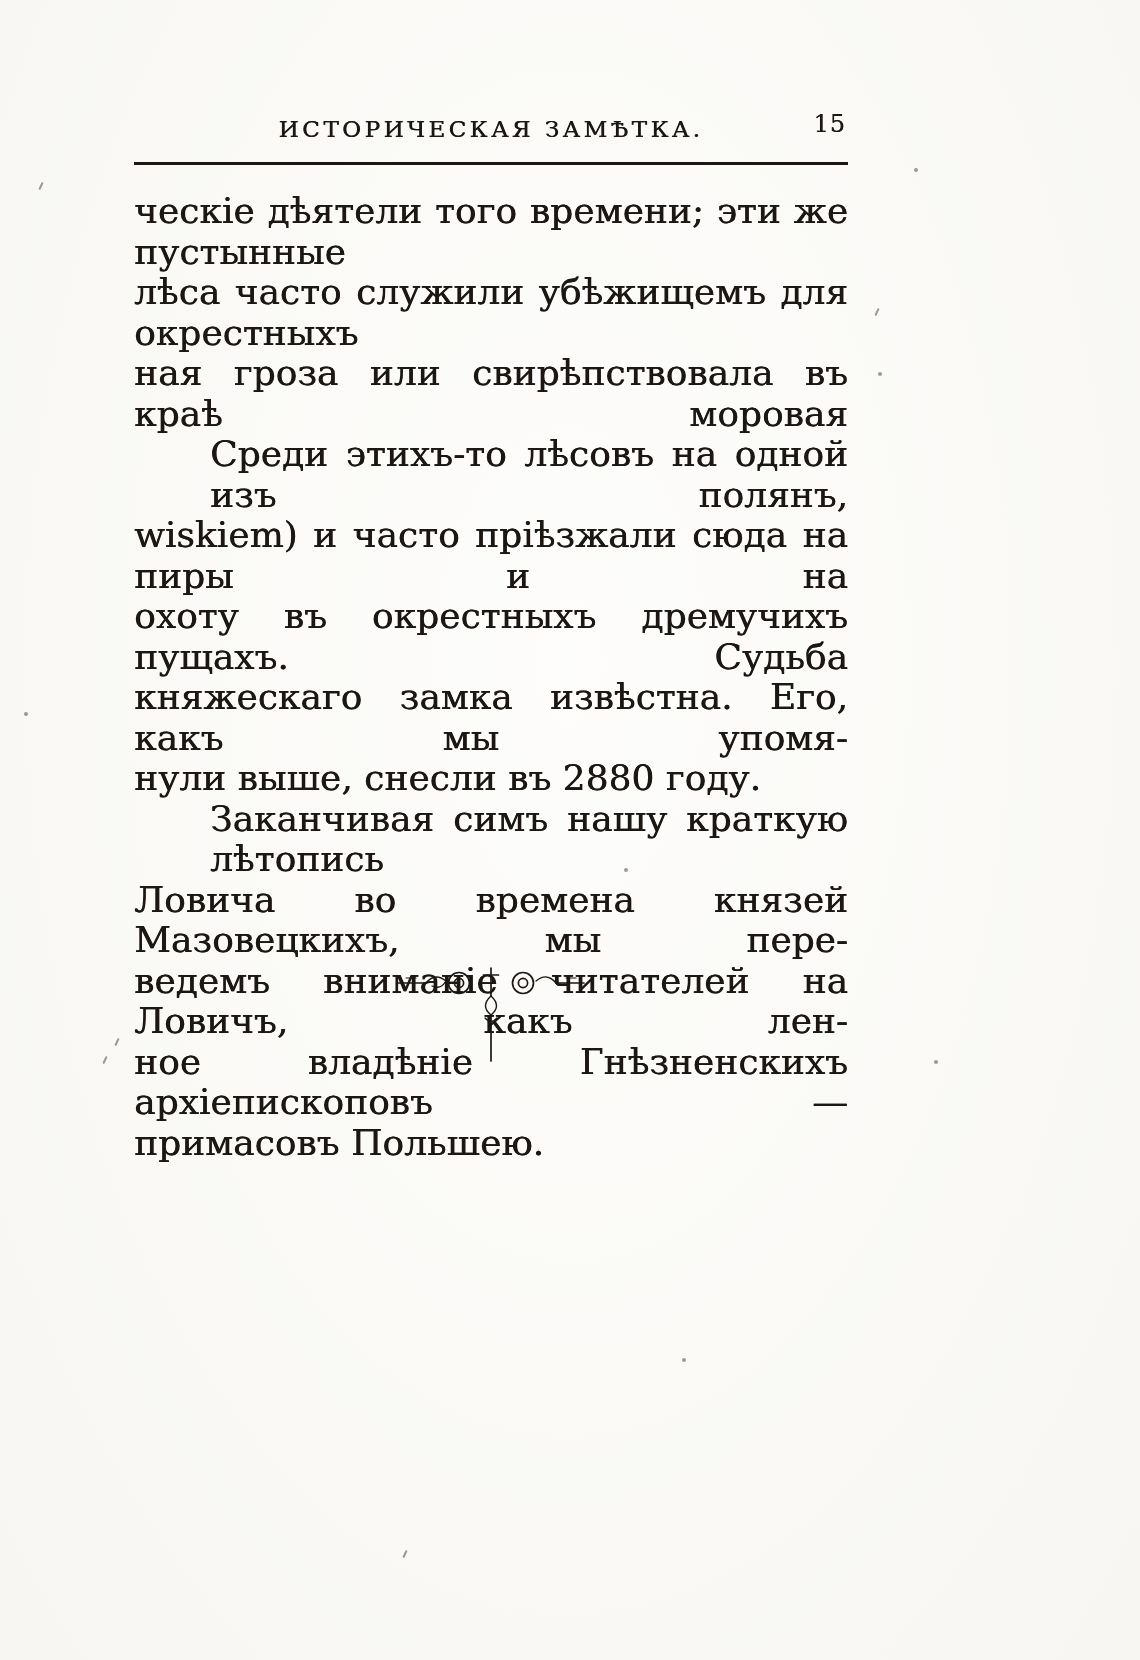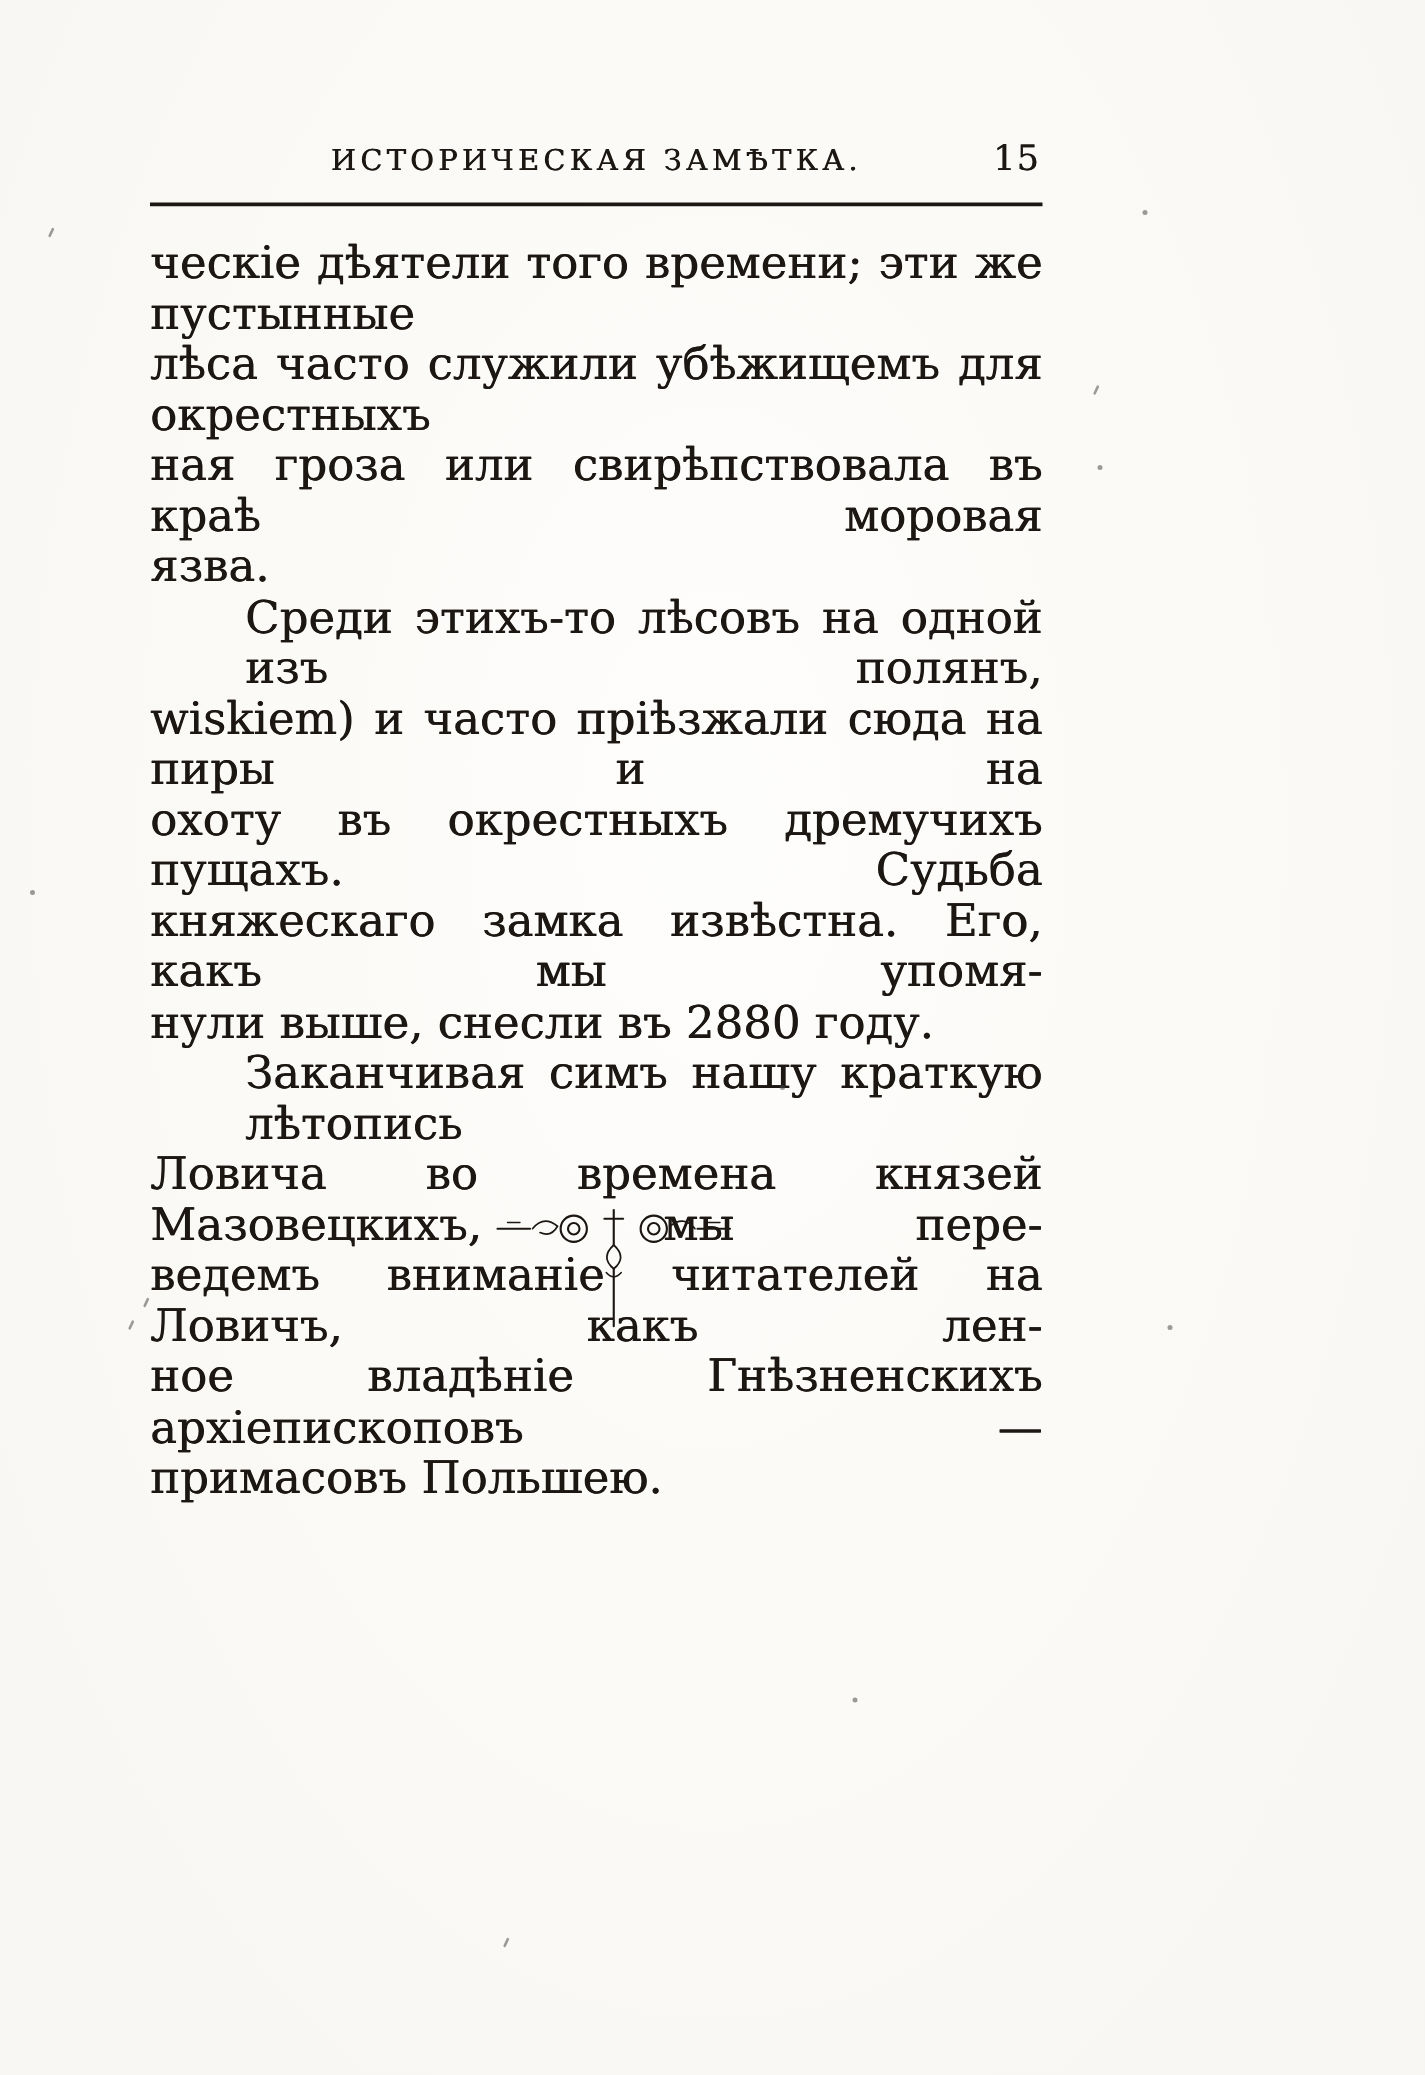--- a/index.html
+++ b/index.html
@@ -17,41 +17,41 @@
     position: relative;
     width: 1140px;
     height: 1660px;
     overflow: hidden;
     background:
       radial-gradient(ellipse at 50% 40%, rgba(255,255,255,0.6), rgba(0,0,0,0.015)),
       #fbfaf6;
   }
   .column {
     position: absolute;
-    left: 120px;
+    left: 134px;
     top: 110px;
     width: 714px;
   }
   .header {
     position: relative;
     height: 38px;
   }
   .running-title {
     display: block;
     text-align: center;
     font-size: 23px;
     letter-spacing: 3.5px;
     text-shadow: 0.5px 0 0 currentColor;
     padding-top: 6px;
   }
   .page-number {
     position: absolute;
     right: 2px;
     top: 0;
-    font-size: 28px;
+    font-size: 24px;
     letter-spacing: 1px;
     text-shadow: 0.4px 0 0 currentColor;
   }
   .rule {
     height: 3px;
     background: #1c1712;
     margin-top: 14px;
   }
   .body-text {
     margin-top: 26px;
@@ -104,21 +104,20 @@
     </div>
 
     <div class="rule"></div>
 
     <div class="body-text">
 
       <div class="para">
         <div class="line">ческіе дѣятели того времени;  эти же  пустынные</div>
         <div class="line">лѣса часто служили убѣжищемъ  для окрестныхъ</div>
         <div class="line">ная гроза  или свирѣпствовала  въ краѣ  моровая</div>
-        <div class="line last">язва.</div>
       </div>
 
       <div class="para">
         <div class="line indent">Среди этихъ-то лѣсовъ на одной изъ полянъ,</div>
         <div class="line">wiskiem) и часто пріѣзжали  сюда  на пиры и на</div>
         <div class="line">охоту въ окрестныхъ  дремучихъ пущахъ.  Судьба</div>
         <div class="line">княжескаго замка извѣстна.  Его, какъ мы упомя-</div>
         <div class="line last">нули выше, снесли въ 2880 году.</div>
       </div>
 

